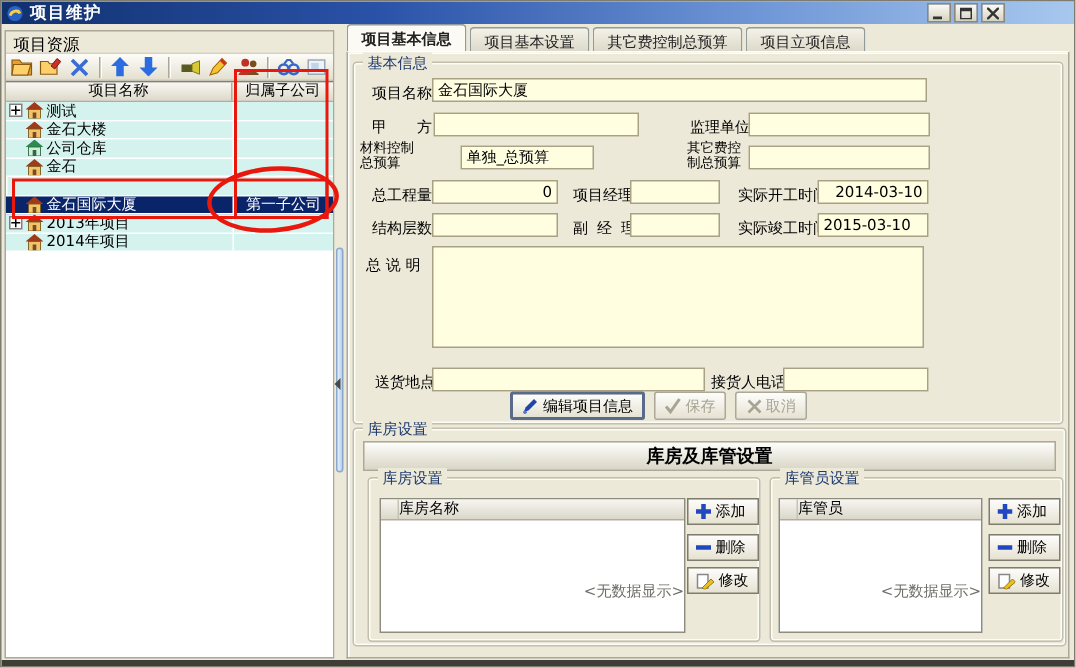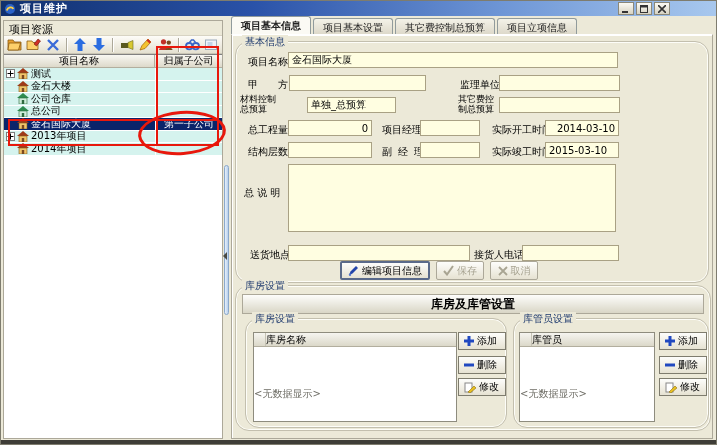--- a/index.html
+++ b/index.html
@@ -51,21 +51,21 @@
   
   .right-panel { position:absolute; left:230px; top:10px; width:482px; height:428px; }
   .tabbar { position:absolute; left:0; top:5px; height:24px; display:flex; }
   .tab { font-size:10px; padding:2px 9px 0 9px; margin-right:2px; height:16px; margin-top:2px;
     background:linear-gradient(#f4f2e8,#ddd9ca); border:1px solid #919b9c; border-bottom:none;
     border-radius:3px 3px 0 0; color:#222; }
   .tab.active { height:18px; margin-top:0; background:#fbfaf4; font-weight:bold; position:relative; z-index:2; }
   .tab-content { position:absolute; left:0; top:23px; width:482px; height:405px; background:#ece9d8;
     border:1px solid #aca899; border-top:1px solid #fff; box-shadow:inset 1px 1px 0 #fff; }
 
-  .grp { position:absolute; border:1px solid #c3bfae; border-radius:14px; box-shadow:inset 0 0 0 1px #fdfdf8; }
+  .grp { position:absolute; border:1px solid #c3bfae; border-radius:3px; box-shadow:inset 0 0 0 1px #fdfdf8; }
   .grp-title { position:absolute; top:-7px; left:6px; background:#ece9d8; padding:0 3px; font-size:10px; color:#1e3a6e; }
 
   .lbl { position:absolute; font-size:10px; white-space:pre; color:#000; }
   .lbl2 { position:absolute; font-size:9px; line-height:10px; color:#000; }
   .inp { position:absolute; background:#fffee1; border:1px solid #a9a184; font-size:10px; height:16px; padding:1px 3px; color:#000; }
   .inp.ta-r { text-align:right; }
   textarea.inp { resize:none; height:auto; }
 
   .btn { position:absolute; display:flex; align-items:center; justify-content:center; gap:3px;
     background:linear-gradient(#fdfdfb,#e6e2d2); border:1px solid #7e7c6e; border-radius:2px;
@@ -73,21 +73,21 @@
   .btn.primary { border:2px solid #5a6a8a; }
   .btn:disabled, .btn.disabled { color:#a8a492; border-color:#aca899; }
 
   .hdr-bar { position:absolute; display:flex; align-items:center; justify-content:center;
     background:linear-gradient(#fdfdfb,#d9d6c6); border:1px solid #aca899; font-size:12px; font-weight:bold; }
 
   .dtable { position:absolute; background:#fff; border:1px solid #8e8c7e; }
   .dtable-head { display:flex; height:14px; background:linear-gradient(#f6f5f0,#dbd8c9); border-bottom:1px solid #b2ae9e; font-size:10px; }
   .dtable-head .stub { width:12px; border-right:1px solid #c6c3b5; }
   .dtable-head .col { flex:1; text-align:left; line-height:13px; }
-  .dtable-empty { text-align:left; color:#6f6e66; font-size:10px; padding-top:40px; }
+  .dtable-empty { text-align:right; color:#6f6e66; font-size:10px; padding-top:40px; }
 
   .sbtn { position:absolute; width:48px; height:18px; display:flex; align-items:center; justify-content:flex-start; gap:3px;
     padding-left:5px; background:linear-gradient(#fdfdfb,#e6e2d2); border:1px solid #7e7c6e; font-size:10px; }
 
   .bottom-edge { position:absolute; left:0; right:0; bottom:0; height:4px; background:#3e3d37; }
 </style>
 </head>
 <body>
 
 <div class="window">
@@ -229,26 +229,29 @@
               <rect x="4.8" y="7" width="2.4" height="4" fill="#2e6b3f"></rect>
             </svg>
           <span class="tlabel">公司仓库</span>
           </div>
         <div class="c2"></div>
       </div>
       <div class="trow">
         <div class="c1">
             <span class="espace"></span>
           <svg class="hicon" width="12" height="11" viewBox="0 0 12 11">
-              <path d="M0 5L6 0l6 5" fill="#2e8b4f"></path>
-              <rect x="2" y="5" width="8" height="6" fill="#cfeedb" stroke="#2e6b3f" stroke-width="0.6"></rect>
-              <rect x="4.8" y="7" width="2.4" height="4" fill="#2e6b3f"></rect>
-            </svg>
-          <span class="tlabel">总公司</span>
-          </div>
+              <path d="M0 5L6 0l6 5" fill="#a03a18"></path>
+              <rect x="2" y="5" width="8" height="6" fill="#f2c46a" stroke="#7a5a20" stroke-width="0.6"></rect>
+              <rect x="4.8" y="7" width="2.4" height="4" fill="#7a4a20"></rect>
+            </svg>
+          <span class="tlabel">金石</span>
+          </div>
+        <div class="c2"></div>
+      </div>
+      <div class="trow">
         <div class="c2"></div>
       </div>
       <div class="trow sel">
         <div class="c1">
             <span class="espace"></span>
           <svg class="hicon" width="12" height="11" viewBox="0 0 12 11">
               <path d="M0 5L6 0l6 5" fill="#a03a18"></path>
               <rect x="2" y="5" width="8" height="6" fill="#f2c46a" stroke="#7a5a20" stroke-width="0.6"></rect>
               <rect x="4.8" y="7" width="2.4" height="4" fill="#7a4a20"></rect>
             </svg>
@@ -328,21 +331,21 @@
       <span class="lbl" style="left:256px; top:81px;">实际开工时间</span>
       <input class="inp" style="left: 309px; top: 78px; width: 74px; text-align: right;" value="2014-03-10">
 
       <span class="lbl" style="left:12px; top:103px;">结构层数</span>
       <input class="inp" style="left: 52px; top: 100px; width: 84px;" value="">
       <span class="lbl" style="left:146px; top:103px;font-family:Liberation Mono, monospace;">副 经 理</span>
       <input class="inp" style="left: 184px; top: 100px; width: 60px;" value="">
       <span class="lbl" style="left:256px; top:103px;">实际竣工时间</span>
       <input class="inp" style="left: 309px; top: 100px; width: 74px;" value="2015-03-10">
 
-      <span class="lbl" style="left:8px; top:128px;margin-top:16px;">总 说 明</span>
+      <span class="lbl" style="left:8px; top:128px;">总 说 明</span>
       <textarea class="inp" style="left: 52px; top: 122px; width: 328px; height: 68px;"></textarea>
 
       <span class="lbl" style="left:14px; top:206px;">送货地点</span>
       <input class="inp" style="left: 52px; top: 203px; width: 182px;" value="">
       <span class="lbl" style="left:238px; top:206px;">接货人电话</span>
       <input class="inp" style="left: 286px; top: 203px; width: 97px;" value="">
 
       <button class="btn primary" style="left:104px; top:219px; width:90px;">
         <svg width="11" height="11" viewBox="0 0 11 11">
             <path d="M1 10l1.5-3.5L8 1l2 2-5.5 5.5z" fill="#2244aa"></path>

